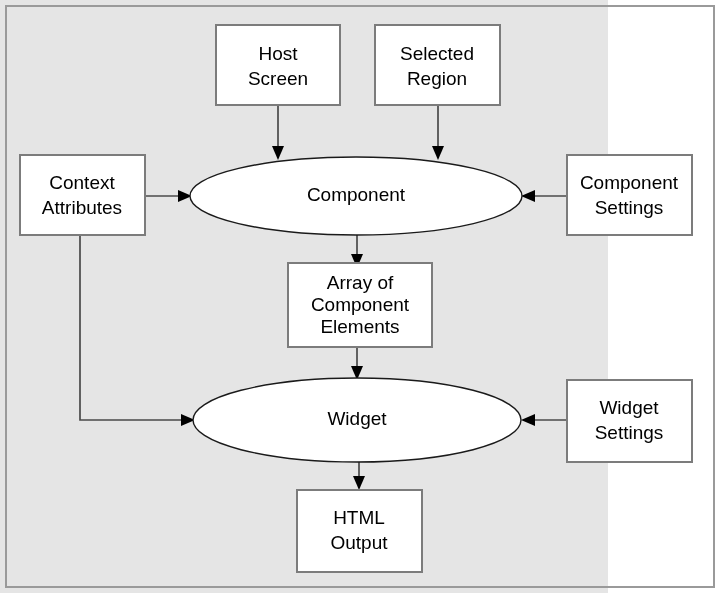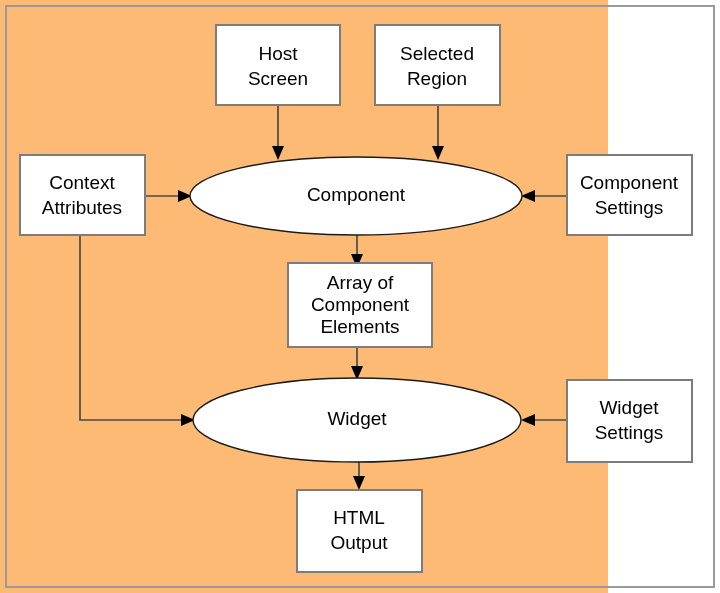--- a/index.html
+++ b/index.html
@@ -10,21 +10,21 @@
   body {
     width: 720px;
     height: 593px;
     font-family: "Liberation Sans", sans-serif;
     overflow: hidden;
   }
   #diagram-root {
     position: relative;
     width: 608px;
     height: 593px;
-    background: #fdba74;
+    background: #e5e5e5;
   }
   #diagram-svg {
     display: block;
     width: 720px;
     height: 593px;
   }
   .frame-rect {
     fill: none;
     stroke: #9a9a9a;
     stroke-width: 2;

